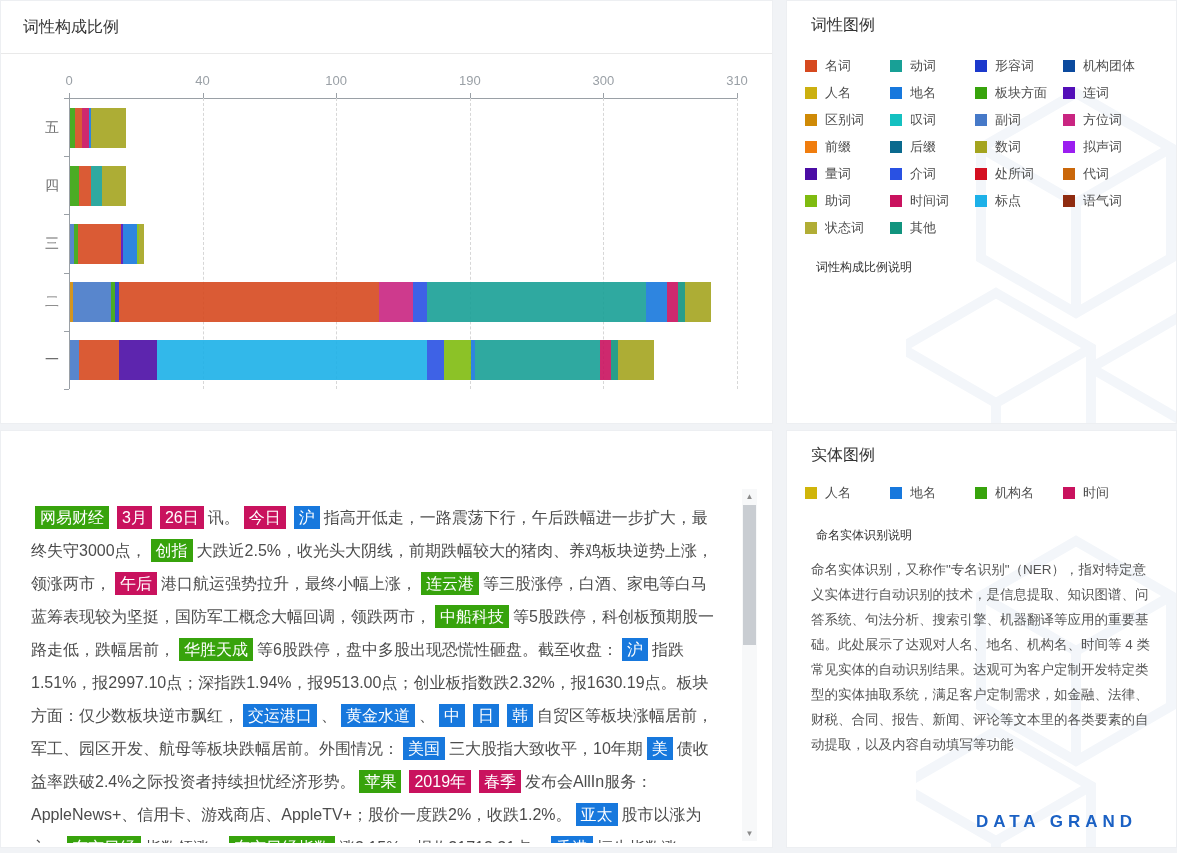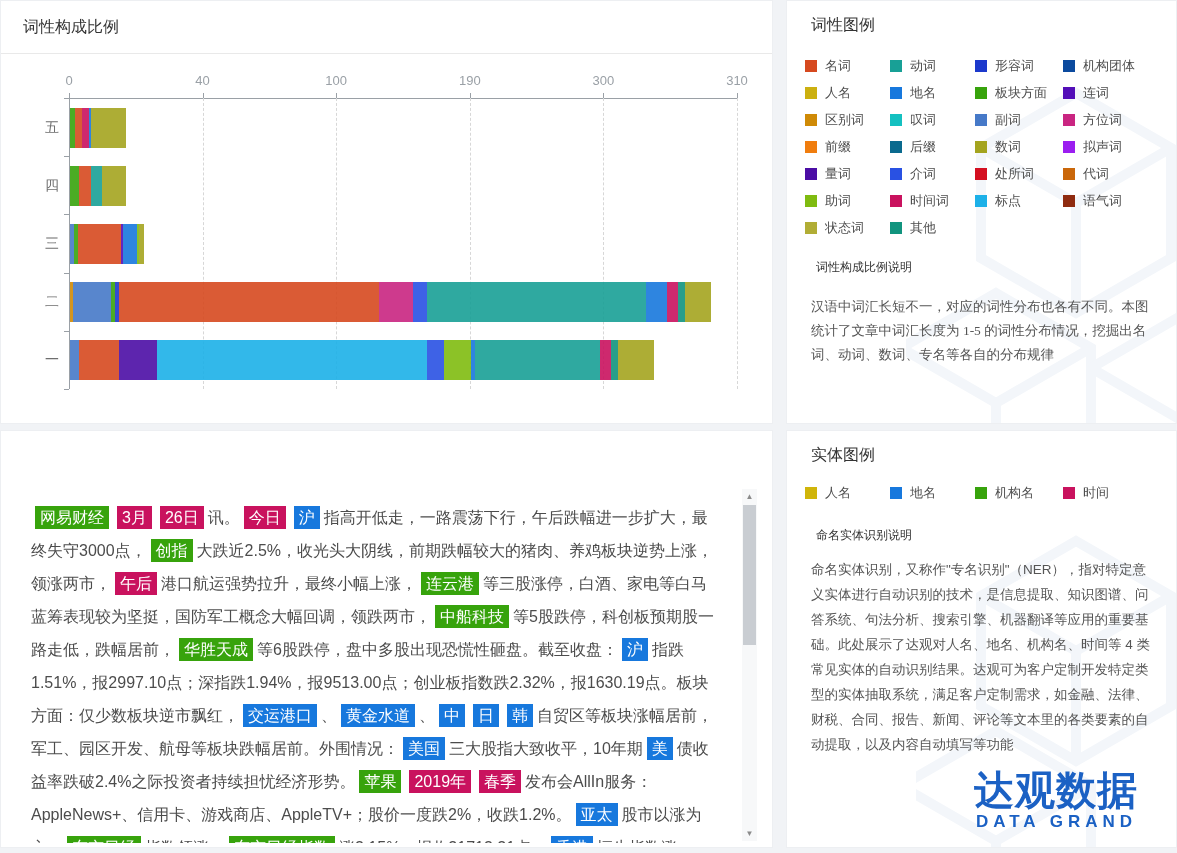--- a/index.html
+++ b/index.html
@@ -252,21 +252,20 @@
         <div class="lg-item">
           <i class="swatch" style="background: rgb(177, 173, 53);"></i>
           <span>状态词</span>
         </div>
         <div class="lg-item">
           <i class="swatch" style="background: rgb(17, 148, 126);"></i>
           <span>其他</span>
         </div>
       </div>
     <div class="desc-title" id="pos-desc-title">词性构成比例说明</div>
-    <div class="desc-text" id="pos-desc-text">汉语中词汇长短不一，对应的词性分布也各有不同。本图统计了文章中词汇长度为 1-5 的词性分布情况，挖掘出名词、动词、数词、专名等各自的分布规律</div>
   </div>
 
   <div class="panel" id="panel-ner">
     <div class="ner-text" id="ner-text"><span class="ent" style="background: rgb(55, 163, 12);">网易财经</span><span class="ent" style="background: rgb(201, 18, 94);">3月</span><span class="ent" style="background: rgb(201, 18, 94);">26日</span><span class="txt">讯。</span><span class="ent" style="background: rgb(201, 18, 94);">今日</span><span class="ent" style="background: rgb(23, 120, 221);">沪</span><span class="txt">指高开低走，一路震荡下行，午后跌幅进一步扩大，最终失守3000点，</span><span class="ent" style="background: rgb(55, 163, 12);">创指</span><span class="txt">大跌近2.5%，收光头大阴线，前期跌幅较大的猪肉、养鸡板块逆势上涨，领涨两市，</span><span class="ent" style="background: rgb(201, 18, 94);">午后</span><span class="txt">港口航运强势拉升，最终小幅上涨，</span><span class="ent" style="background: rgb(55, 163, 12);">连云港</span><span class="txt">等三股涨停，白酒、家电等白马蓝筹表现较为坚挺，国防军工概念大幅回调，领跌两市，</span><span class="ent" style="background: rgb(55, 163, 12);">中船科技</span><span class="txt">等5股跌停，科创板预期股一路走低，跌幅居前，</span><span class="ent" style="background: rgb(55, 163, 12);">华胜天成</span><span class="txt">等6股跌停，盘中多股出现恐慌性砸盘。截至收盘：</span><span class="ent" style="background: rgb(23, 120, 221);">沪</span><span class="txt">指跌1.51%，报2997.10点；深指跌1.94%，报9513.00点；创业板指数跌2.32%，报1630.19点。板块方面：仅少数板块逆市飘红，</span><span class="ent" style="background: rgb(23, 120, 221);">交运港口</span><span class="txt">、</span><span class="ent" style="background: rgb(23, 120, 221);">黄金水道</span><span class="txt">、</span><span class="ent" style="background: rgb(23, 120, 221);">中</span><span class="ent" style="background: rgb(23, 120, 221);">日</span><span class="ent" style="background: rgb(23, 120, 221);">韩</span><span class="txt">自贸区等板块涨幅居前，军工、园区开发、航母等板块跌幅居前。外围情况：</span><span class="ent" style="background: rgb(23, 120, 221);">美国</span><span class="txt">三大股指大致收平，10年期</span><span class="ent" style="background: rgb(23, 120, 221);">美</span><span class="txt">债收益率跌破2.4%之际投资者持续担忧经济形势。</span><span class="ent" style="background: rgb(55, 163, 12);">苹果</span><span class="ent" style="background: rgb(201, 18, 94);">2019年</span><span class="ent" style="background: rgb(201, 18, 94);">春季</span><span class="txt">发布会AllIn服务：AppleNews+、信用卡、游戏商店、AppleTV+；股价一度跌2%，收跌1.2%。</span><span class="ent" style="background: rgb(23, 120, 221);">亚太</span><span class="txt">股市以涨为主，</span><span class="ent" style="background: rgb(55, 163, 12);">东京日经</span><span class="txt">指数领涨。</span><span class="ent" style="background: rgb(55, 163, 12);">东京日经指数</span><span class="txt">涨2.15%，报收21713.21点；</span><span class="ent" style="background: rgb(23, 120, 221);">香港</span><span class="txt">恒生指数涨0.2%，</span></div>
     <div class="scrollbar">
       <div class="sb-btn">▲</div>
       <div class="sb-thumb"></div>
       <div class="sb-btn down">▼</div>
     </div>
   </div>
@@ -292,17 +291,16 @@
           <i class="swatch" style="background: rgb(55, 163, 12);"></i>
           <span>机构名</span>
         </div>
         <div class="lg-item">
           <i class="swatch" style="background: rgb(201, 18, 94);"></i>
           <span>时间</span>
         </div>
       </div>
     <div class="desc-title" id="ent-desc-title">命名实体识别说明</div>
     <div class="desc-text" id="ent-desc-text">命名实体识别，又称作"专名识别"（NER），指对特定意义实体进行自动识别的技术，是信息提取、知识图谱、问答系统、句法分析、搜索引擎、机器翻译等应用的重要基础。此处展示了达观对人名、地名、机构名、时间等 4 类常见实体的自动识别结果。达观可为客户定制开发特定类型的实体抽取系统，满足客户定制需求，如金融、法律、财税、合同、报告、新闻、评论等文本里的各类要素的自动提取，以及内容自动填写等功能</div>
-    <div class="logo-cn">达观数据</div>
     <div class="logo-en">DATA GRAND</div>
   </div>
 
 </div>
 
 </body></html>

